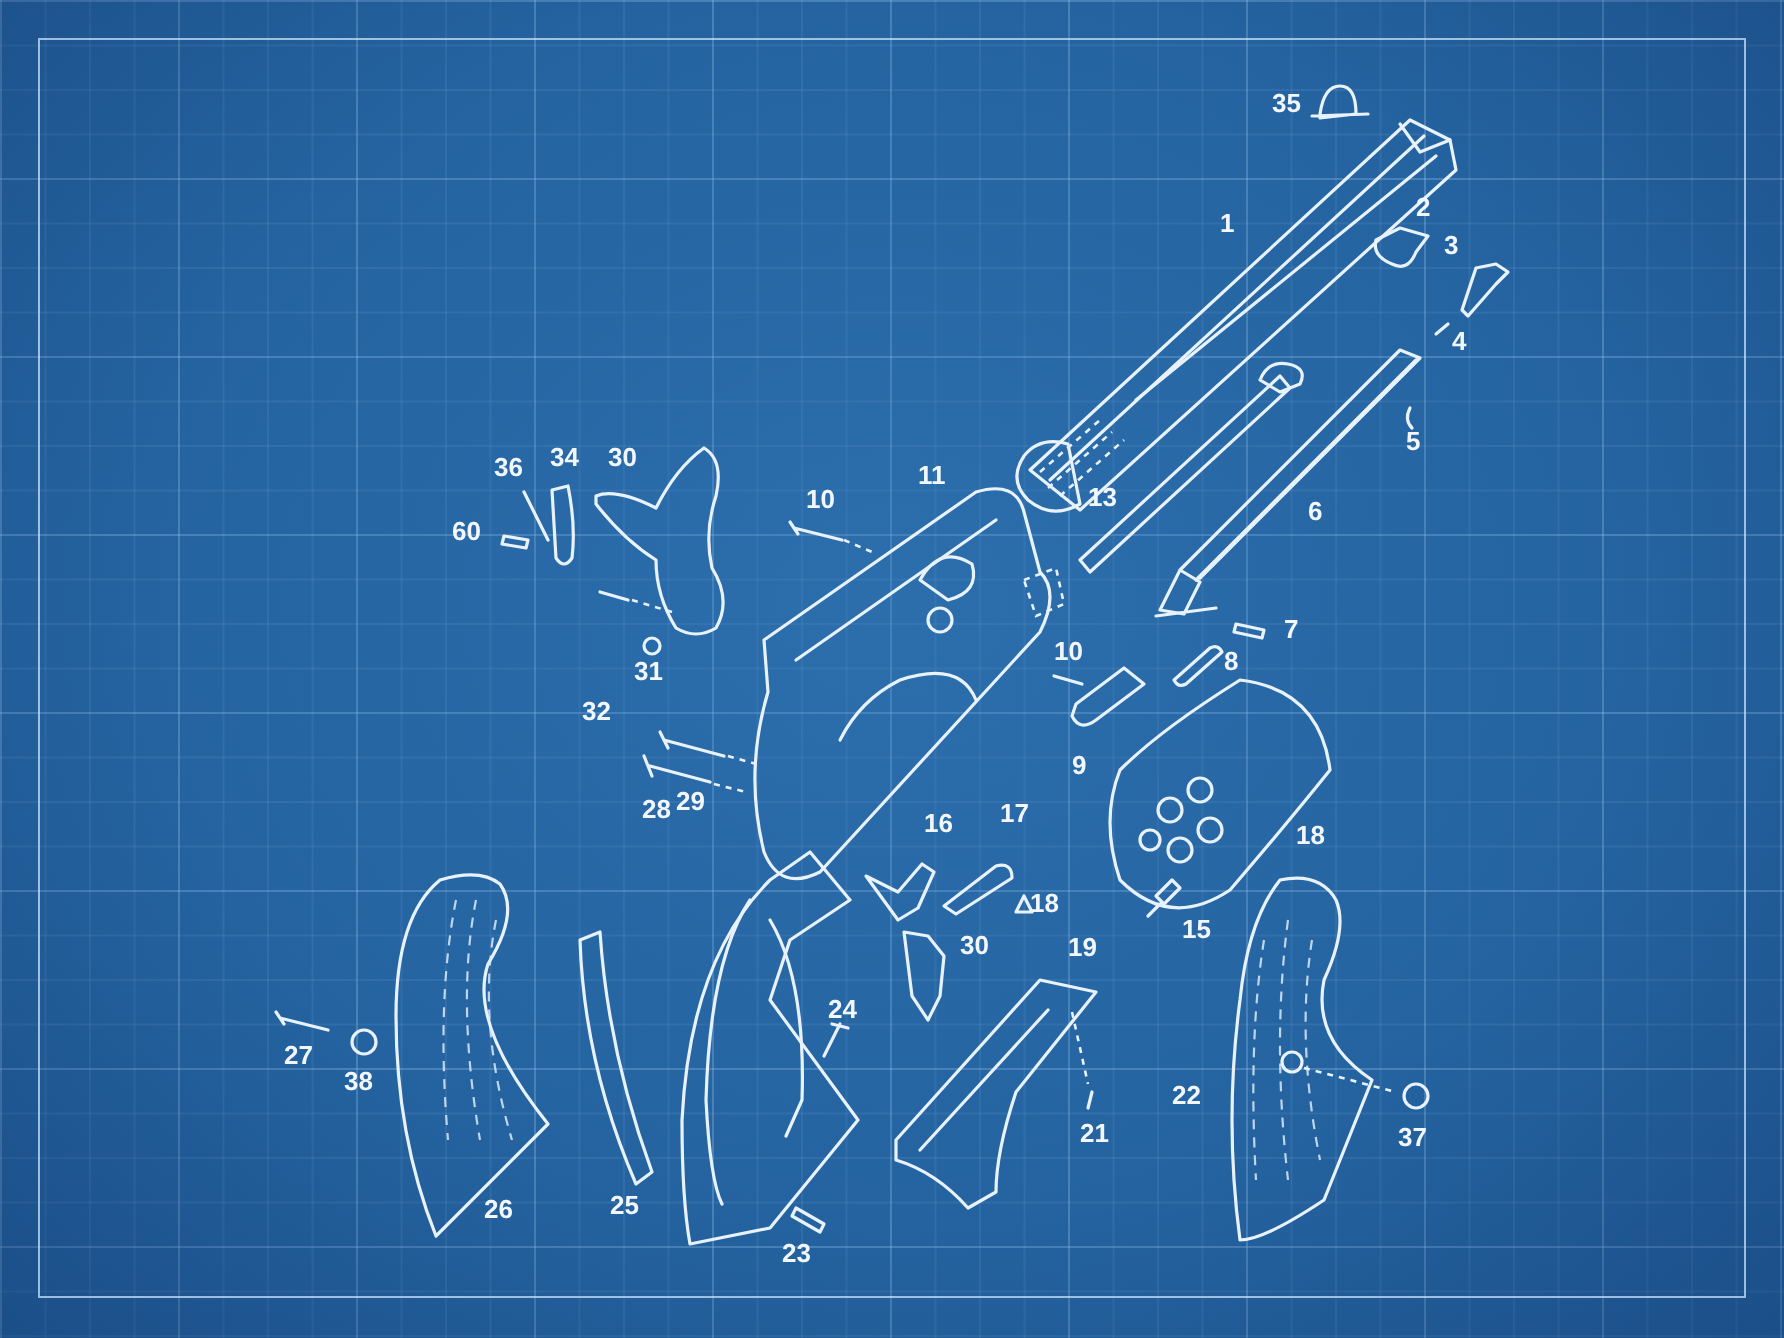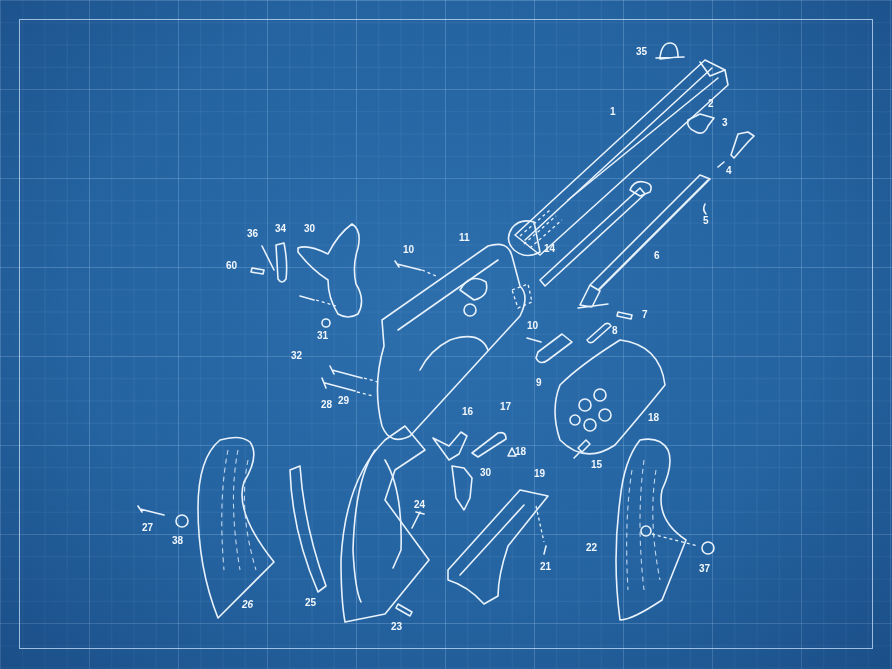--- a/index.html
+++ b/index.html
@@ -10,21 +10,21 @@
       linear-gradient(rgba(160,200,240,0.22) 1px, transparent 1px) 0 0/89px 89px,
       linear-gradient(90deg, rgba(160,200,240,0.22) 1px, transparent 1px) 0 0/89px 89px,
       linear-gradient(rgba(160,200,240,0.10) 1px, transparent 1px) 0 0/22.25px 22.25px,
       linear-gradient(90deg, rgba(160,200,240,0.10) 1px, transparent 1px) 0 0/22.25px 22.25px,
       #2463a0;}
   #frame{position:absolute;left:19px;top:19px;width:852px;height:628px;border:1.5px solid rgba(200,225,250,0.75);}
   svg#drawing{position:absolute;left:0;top:0;}
   .ln{fill:none;stroke:#e8f2fc;stroke-width:1.6;stroke-linecap:round;stroke-linejoin:round;}
   .dash{fill:none;stroke:#e8f2fc;stroke-width:1.3;stroke-dasharray:3 3;}
   .grain{fill:none;stroke:#dbe9f8;stroke-width:1.1;stroke-dasharray:5 4;opacity:.85;}
-  .lbl{position:absolute;color:#f2f7fd;font-weight:bold;font-size:10px;line-height:14px;white-space:nowrap;text-align:right;}
+  .lbl{position:absolute;color:#f2f7fd;font-weight:bold;font-size:13px;line-height:14px;white-space:nowrap;text-align:right;}
 </style>
 </head>
 <body>
 
 <div id="canvas">
   <div id="frame"></div>
 
   <svg id="drawing" width="892" height="669" viewBox="0 0 892 669">
 
     <g>
@@ -141,34 +141,34 @@
       <div class="lbl" style="left: 722px; top: 116px;">3</div>
       <div class="lbl" style="left: 726px; top: 164px;">4</div>
       <div class="lbl" style="left: 703px; top: 214px;">5</div>
       <div class="lbl" style="left: 654px; top: 249px;">6</div>
       <div class="lbl" style="left: 642px; top: 308px;">7</div>
       <div class="lbl" style="left: 612px; top: 324px;">8</div>
       <div class="lbl" style="left: 536px; top: 376px;">9</div>
       <div class="lbl" style="left: 527px; top: 319px;">10</div>
       <div class="lbl" style="left: 459px; top: 231px;">11</div>
       <div class="lbl" style="left: 403px; top: 243px;">10</div>
-      <div class="lbl" style="left: 544px; top: 242px;">14</div>
+      <div class="lbl" style="left: 544px; top: 242px;">13</div>
       <div class="lbl" style="left: 648px; top: 411px;">18</div>
       <div class="lbl" style="left: 591px; top: 458px;">15</div>
       <div class="lbl" style="left: 462px; top: 405px;">16</div>
       <div class="lbl" style="left: 500px; top: 400px;">17</div>
       <div class="lbl" style="left: 515px; top: 445px;">18</div>
       <div class="lbl" style="left: 534px; top: 467px;">19</div>
       <div class="lbl" style="left: 480px; top: 466px;">30</div>
       <div class="lbl" style="left: 540px; top: 560px;">21</div>
       <div class="lbl" style="left: 586px; top: 541px;">22</div>
       <div class="lbl" style="left: 391px; top: 620px;">23</div>
       <div class="lbl" style="left: 414px; top: 498px;">24</div>
       <div class="lbl" style="left: 305px; top: 596px;">25</div>
-      <div class="lbl" style="left: 242px; top: 598px; font-style: italic;">26</div>
+      <div class="lbl" style="left: 242px; top: 598px;">26</div>
       <div class="lbl" style="left: 142px; top: 521px;">27</div>
       <div class="lbl" style="left: 321px; top: 398px;">28</div>
       <div class="lbl" style="left: 338px; top: 352px; margin-top: 42px;">29</div>
       <div class="lbl" style="left: 304px; top: 222px;">30</div>
       <div class="lbl" style="left: 317px; top: 329px;">31</div>
       <div class="lbl" style="left: 291px; top: 305px; margin-top: 44px;">32</div>
       <div class="lbl" style="left: 226px; top: 259px;">60</div>
       <div class="lbl" style="left: 275px; top: 222px;">34</div>
       <div class="lbl" style="left: 636px; top: 45px;">35</div>
       <div class="lbl" style="left: 247px; top: 227px;">36</div>

